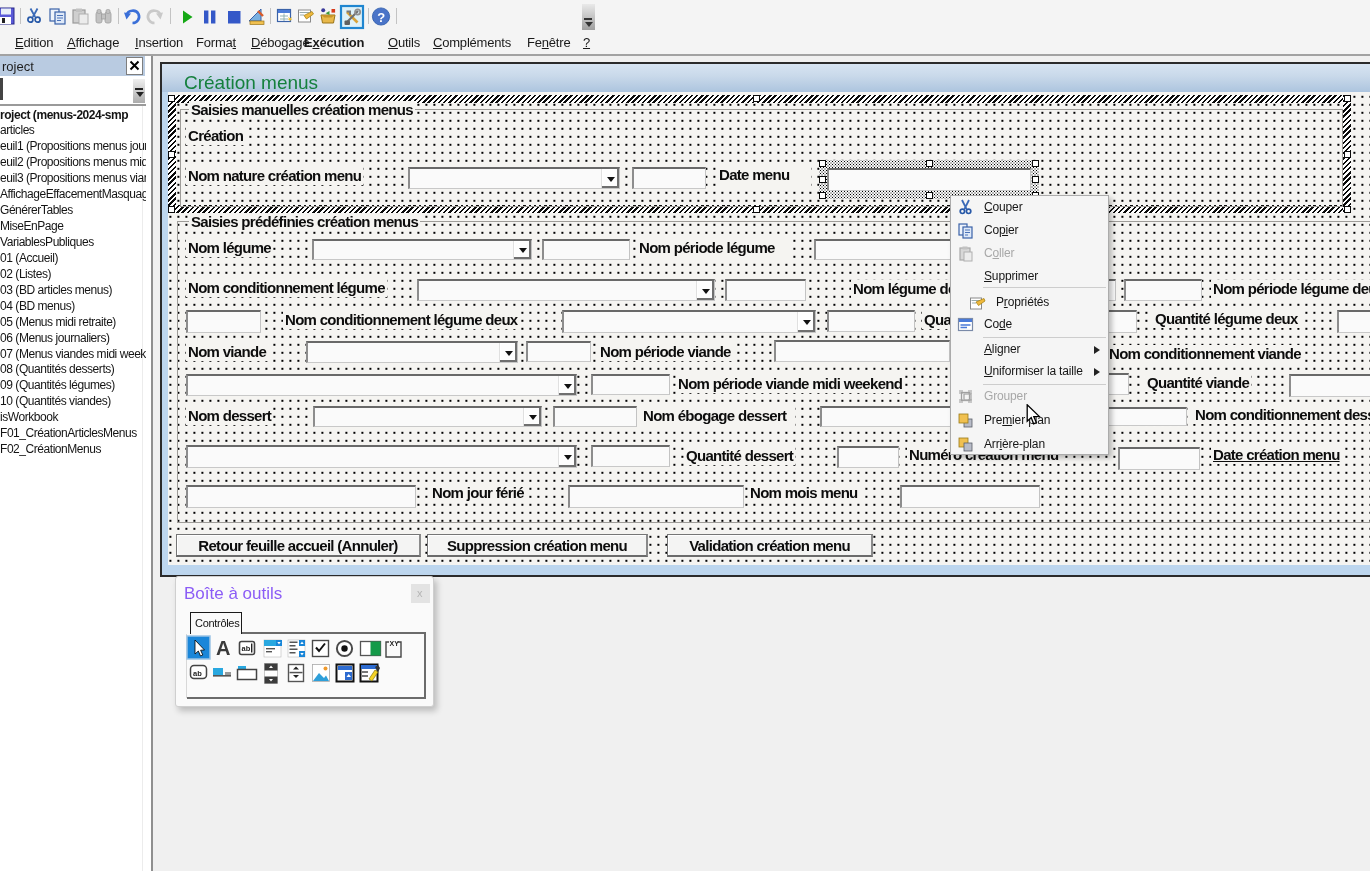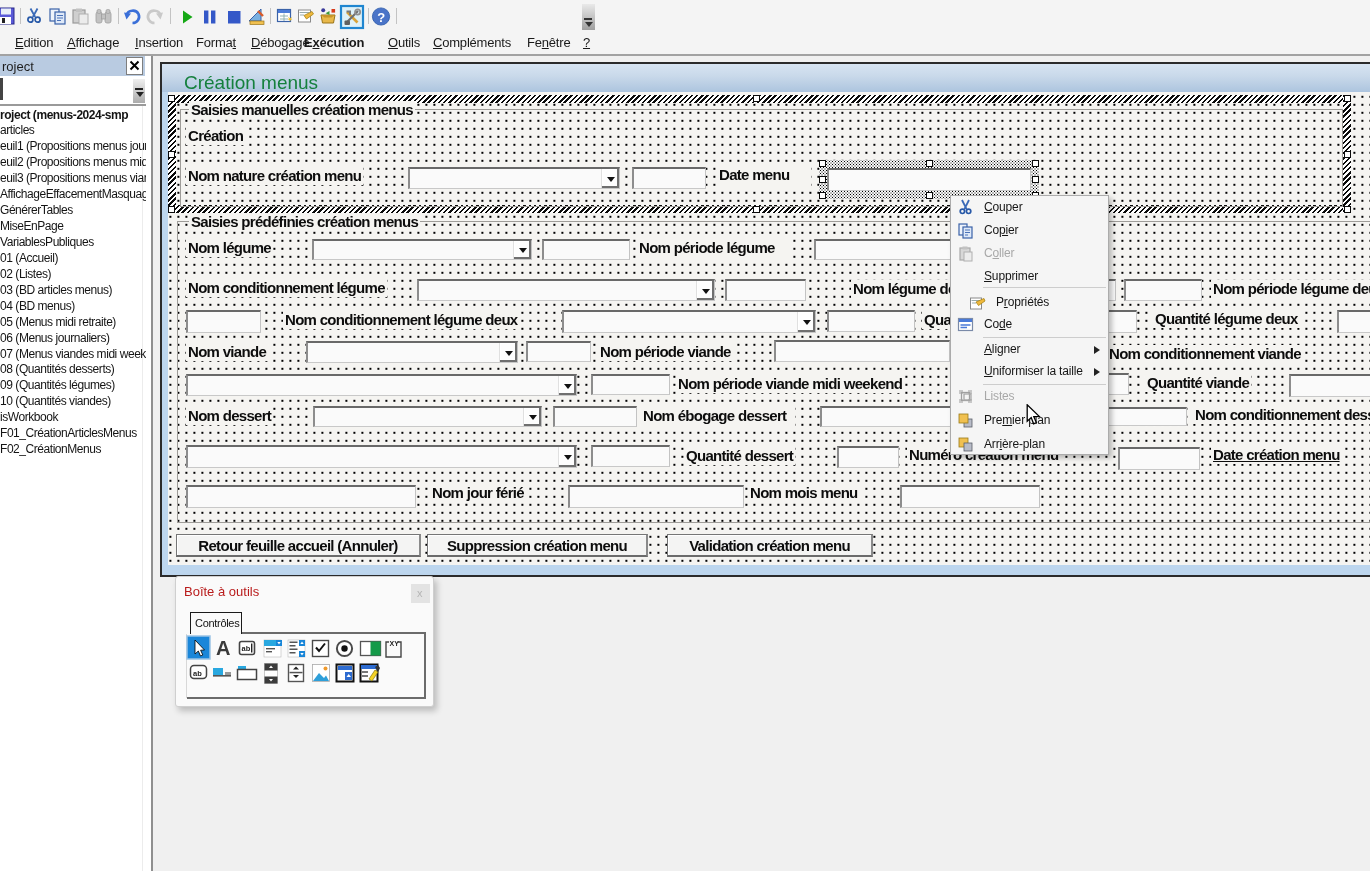--- a/index.html
+++ b/index.html
@@ -280,21 +280,21 @@
 <div class="tb" style="left:568px;top:485px;width:176px;height:23px;"></div>
 <div class="lbl" style="left:748px;top:484px;">Nom mois menu</div>
 <div class="tb" style="left:900px;top:485px;width:140px;height:23px;"></div>
 <div class="btn" style="left:176px;top:534px;width:245px;height:23px;line-height:21px;">Retour feuille accueil (Annuler)</div>
 <div class="btn" style="left:427px;top:534px;width:221px;height:23px;line-height:21px;">Suppression création menu</div>
 <div class="btn" style="left:667px;top:534px;width:206px;height:23px;line-height:21px;">Validation création menu</div>
 </div>
 
 <div id="toolbox">
 <div class="abs" style="left:175px;top:576px;width:257px;height:129px;background:#fafafa;border:1px solid #cfcfcf;border-radius:3px;box-shadow:3px 4px 6px rgba(0,0,0,0.22);"></div>
-<div class="abs" style="left:184px;top:584px;font-size:13px;color:#b91c1c;">Boîte à outils</div>
+<div class="abs" style="left:184px;top:584px;font-size:17px;color:#8b5cf6;">Boîte à outils</div>
 <div class="abs" style="left:411px;top:584px;width:19px;height:19px;background:#e3e3e3;"></div>
 <div class="abs" style="left:417px;top:587px;font-size:11px;color:#b5b5b5;">x</div>
 <div class="abs" style="left:190px;top:612px;width:52px;height:22px;box-sizing:border-box;background:#fafafa;border:1.5px solid #1a1a1a;border-bottom:none;"></div>
 <div class="abs" style="left:195px;top:617px;font-size:11px;letter-spacing:-0.3px;color:#111;">Contrôles</div>
 <div class="abs" style="left:242px;top:632px;width:183px;height:2px;background:#6b6b6b;"></div>
 <div class="abs" style="left:424px;top:632px;width:2px;height:66px;background:#6b6b6b;"></div>
 <div class="abs" style="left:187px;top:697px;width:239px;height:2px;background:#6b6b6b;"></div>
 <div class="abs" style="left:186px;top:634px;width:1px;height:64px;background:#d8d8d8;"></div>
 <svg class="abs" style="left:185px;top:635px;" width="220" height="55" viewBox="0 0 220 55">
       <rect x="2" y="1" width="23" height="23" fill="#1a86d9" stroke="#9cc3e5" stroke-width="1.5"></rect>
@@ -414,21 +414,21 @@
 <div class="msep" style="left:983px;top:384px;width:123px;z-index:51;"></div>
 <div class="mi" style="top:385px;z-index:51;left:950px;width:157px;">
       <div class="ic"><svg width="17" height="17" viewBox="0 0 17 17">
           <rect x="2" y="2" width="4" height="4" fill="#c8c8c8"></rect>
           <rect x="11" y="2" width="4" height="4" fill="#c8c8c8"></rect>
           <rect x="2" y="11" width="4" height="4" fill="#c8c8c8"></rect>
           <rect x="11" y="11" width="4" height="4" fill="#c8c8c8"></rect>
           <rect x="4.5" y="4.5" width="8" height="8" fill="none" stroke="#a0a0a0" stroke-width="1.3"></rect>
           <rect x="7" y="6" width="7" height="6" fill="none" stroke="#a8a8a8" stroke-width="1.3"></rect>
         </svg></div>
-      <div class="t" style="color:#a8a8a8;">Listes</div>
+      <div class="t" style="color:#a8a8a8;">Grouper</div>
     </div>
 <div class="mi" style="top:409px;z-index:51;left:950px;width:157px;">
       <div class="ic"><svg width="17" height="17" viewBox="0 0 17 17">
           <rect x="7" y="7" width="8" height="8" fill="#b8bcc8" stroke="#5a5e68" stroke-width="0.8"></rect>
           <rect x="2" y="2" width="9" height="9" fill="#f0c050" stroke="#9a7a18" stroke-width="0.8"></rect>
         </svg></div>
       <div class="t" style="">Pre<u>m</u>ier plan</div>
     </div>
 <div class="mi" style="top:433px;z-index:51;left:950px;width:157px;">
       <div class="ic"><svg width="17" height="17" viewBox="0 0 17 17">

